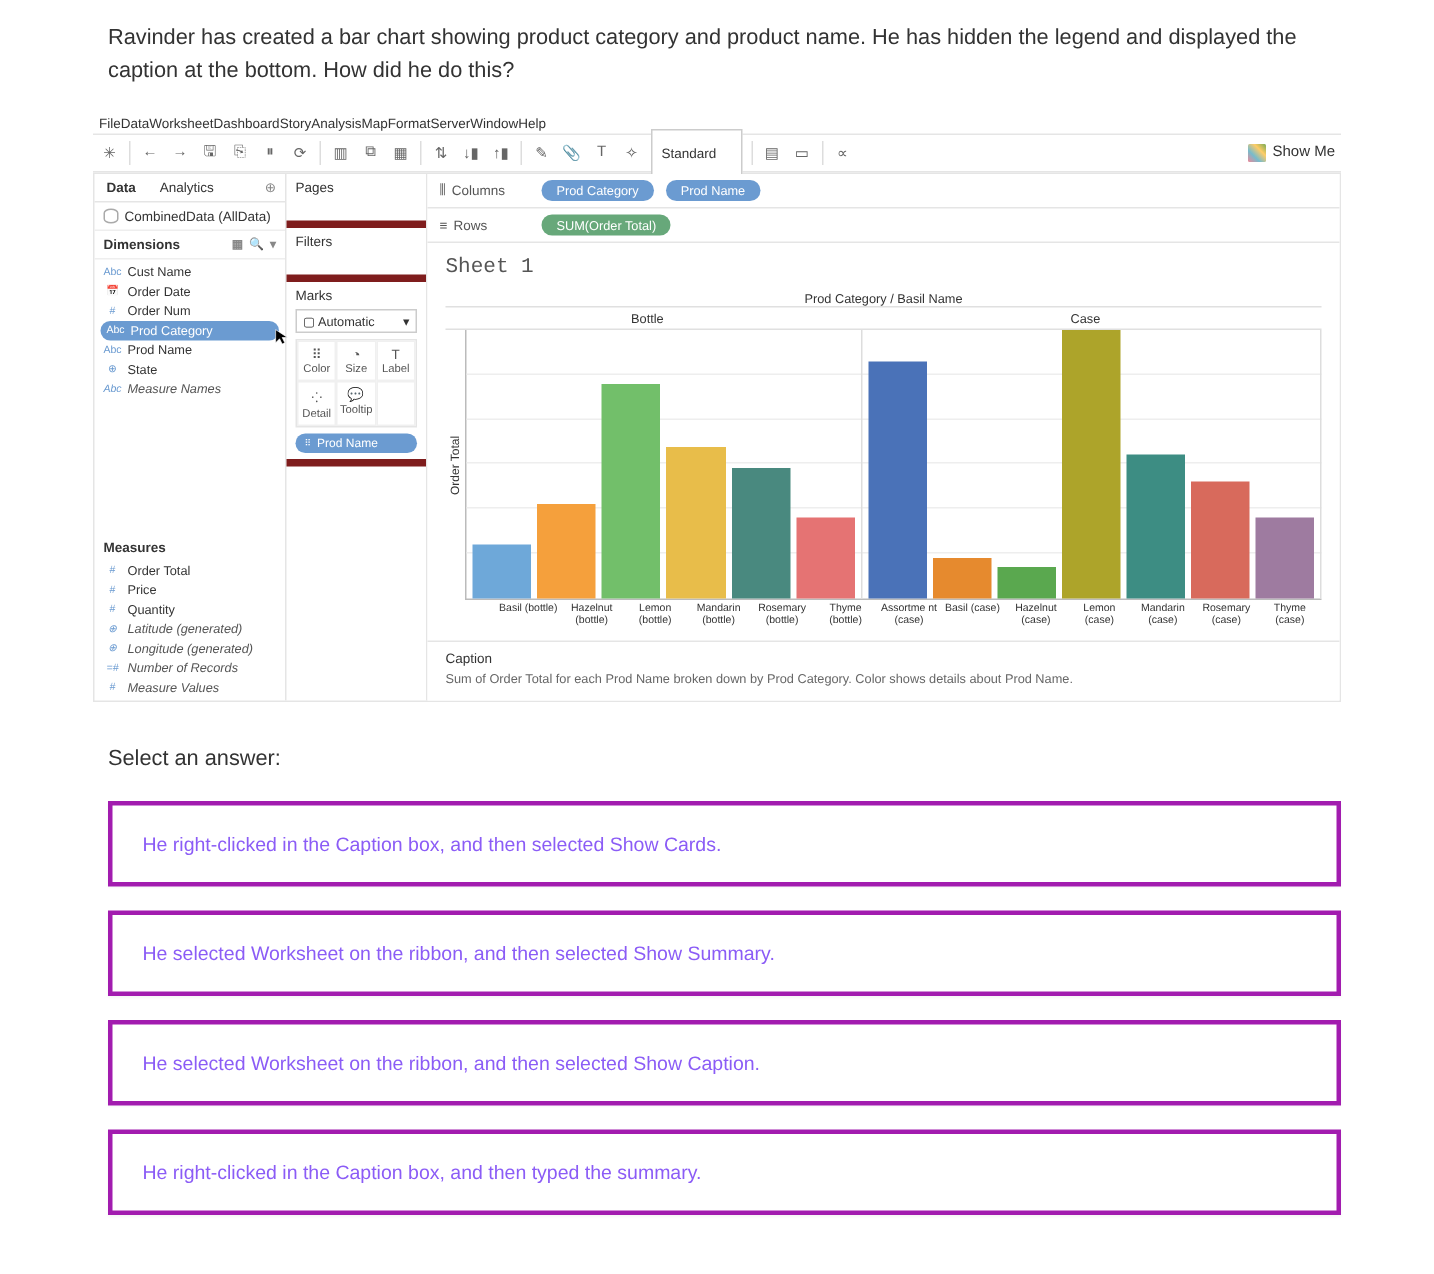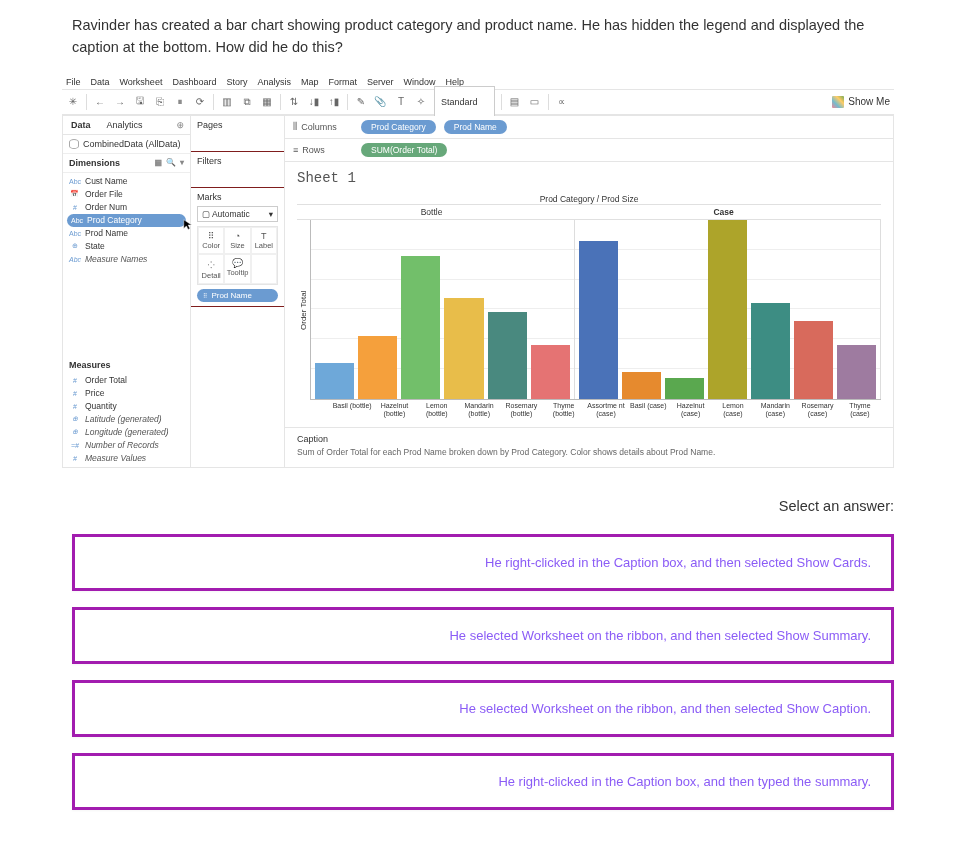--- a/index.html
+++ b/index.html
@@ -1,20 +1,20 @@
 <!DOCTYPE html>
 <html><head>
 <meta charset="utf-8">
 <style>
   * { box-sizing: border-box; margin: 0; padding: 0; }
   body { font-family: "Segoe UI", Arial, sans-serif; background: #fff; color: #333; width: 956px; }
   .question { padding: 14px 62px 6px 72px; font-size: 14.5px; line-height: 1.55; color: #333; }
 
   .tableau-box { margin: 10px 0 0 62px; width: 832px; }
-  .menubar { display: flex; gap: 10px; font-size: 9px; color: #333; padding: 2px 4px; }
+  .menubar { display: flex; font-size: 9px; color: #333; padding: 2px 4px; }
   .menubar span { cursor: default; }
 
   .toolbar { display: flex; align-items: center; gap: 6px; padding: 3px 4px; border-top: 1px solid #e5e5e5; border-bottom: 1px solid #e5e5e5; height: 26px; }
   .tb-ic { width: 14px; height: 14px; display: inline-flex; align-items: center; justify-content: center; font-size: 10px; color: #666; }
   .tb-sep { width: 1px; height: 16px; background: #ddd; }
   .tb-dd { font-size: 9px; color: #333; border: 1px solid #ccc; padding: 1px 16px 1px 6px; height: 32px; display: flex; align-items: center; background: #fff; }
   .showme { margin-left: auto; display: flex; align-items: center; gap: 4px; font-size: 10px; color: #333; }
   .showme-ic { width: 12px; height: 12px; background: linear-gradient(45deg,#e89,#7bc,#fc6,#7a5); border-radius: 1px; }
 
   .app-body { display: flex; border: 1px solid #e5e5e5; }
@@ -31,21 +31,21 @@
 
   ul.fld { list-style: none; padding: 2px 0; }
   ul.fld li { font-size: 8.5px; padding: 1.5px 6px; display: flex; align-items: center; gap: 4px; color: #333; cursor: default; }
   ul.fld li .tic { font-size: 7px; width: 12px; color: #6b9bd1; text-align: center; }
   ul.fld li.sel { background: #6b9bd1; color: #fff; border-radius: 8px; margin: 0 4px; padding: 1.5px 4px; }
   ul.fld li.sel .tic { color: #fff; }
   ul.fld li.ital { font-style: italic; color: #555; }
   .mh { font-size: 9px; font-weight: 600; padding: 6px 6px 2px; }
 
   .mid-col { width: 94px; border-right: 1px solid #e5e5e5; display: flex; flex-direction: column; }
-  .mid-box { border-bottom: 1px solid #7f1d1d; padding: 4px 6px; font-size: 9px; }
+  .mid-box { border-bottom: 5px solid #7f1d1d; padding: 4px 6px; font-size: 9px; }
   .mid-box.grow { min-height: 36px; }
   .marks-sel { border: 1px solid #ccc; font-size: 8.5px; padding: 2px 4px; margin-top: 4px; display: flex; justify-content: space-between; align-items: center; }
   .marks-grid { display: grid; grid-template-columns: repeat(3,1fr); gap: 0; border: 1px solid #e5e5e5; margin-top: 4px; }
   .marks-grid div { text-align: center; font-size: 7.5px; padding: 3px 0; border: 1px solid #f0f0f0; color: #555; }
   .marks-grid .ic { font-size: 9px; display: block; }
   .pill-pn { background: #6b9bd1; color: #fff; font-size: 8px; padding: 2px 6px; border-radius: 8px; margin-top: 4px; display: flex; align-items: center; gap: 4px; }
   .pill-pn .dd { font-size: 6px; }
 
   .right-col { flex: 1; display: flex; flex-direction: column; background: #fff; }
   .shelf { display: flex; align-items: center; gap: 8px; border-bottom: 1px solid #e5e5e5; padding: 4px 8px; }
@@ -71,21 +71,21 @@
   .xlabels { display: flex; margin-left: 34px; }
   .xgroup { flex: 1; display: flex; }
   .xgroup span { flex: 1; text-align: center; font-size: 7px; color: #333; padding-top: 2px; line-height: 1.2; }
 
   .caption { border-top: 1px solid #e5e5e5; padding: 6px 12px 10px; }
   .caption .ch { font-size: 9px; color: #333; }
   .caption .ct { font-size: 8.5px; color: #666; margin-top: 3px; }
 
   .cursor-ptr { position: absolute; width: 14px; height: 14px; }
 
-  .answers { padding: 30px 62px 20px 72px; text-align: right; }
+  .answers { padding: 30px 62px 20px 72px; }
   .ans-h { font-size: 14.5px; color: #333; margin-bottom: 20px; }
   .ans-opt { border: 3px solid #a21caf; background: #fff; padding: 18px 20px; margin-bottom: 16px; font-size: 13px; color: #8b5cf6; box-shadow: 0 1px 2px rgba(0,0,0,0.04); cursor: pointer; }
 </style>
 </head>
 <body>
 
 <div class="question">Ravinder has created a bar chart showing product category and product name. He has hidden the legend and displayed the caption at the bottom. How did he do this?</div>
 
 <div class="tableau-box">
 
@@ -156,21 +156,21 @@
             <span>▾</span>
           </span>
       </div>
       <ul class="fld">
         <li>
             <span class="tic">Abc</span>
             <span>Cust Name</span>
           </li>
         <li>
             <span class="tic">📅</span>
-            <span>Order File</span>
+            <span>Order Date</span>
           </li>
         <li>
             <span class="tic">#</span>
             <span>Order Num</span>
           </li>
         <li class="sel" style="position:relative;">
             <span class="tic">Abc</span>
             <span>Prod Category</span>
           <svg class="cursor-ptr" style="position:absolute;right:-10px;top:4px;" viewBox="0 0 16 16">
               <path d="M2 2 L2 12 L5 9 L7 13 L9 12 L7 8 L11 8 Z" fill="#000" stroke="#fff" stroke-width="0.5"></path>
@@ -260,24 +260,24 @@
         <span class="shelf-lbl">
             <span>≡</span>
             <span>Rows</span>
           </span>
         <span class="pill green">SUM(Order Total)</span>
       </div>
 
       <div class="sheet-t">Sheet 1</div>
 
       <div class="chart-wrap">
-        <div class="chart-top">Prod Category / Prod Size</div>
+        <div class="chart-top">Prod Category / Basil Name</div>
         <div class="chart-sub">
           <div>Bottle</div>
-          <div style="flex:1.17;font-weight:bold;">Case</div>
+          <div style="flex:1.17;">Case</div>
         </div>
         <div class="chart-body">
           <div class="yaxis-lbl">Order Total</div>
           <div class="plot" id="plot">
             <div class="grid" style="bottom:16.6%"></div>
               <div class="grid" style="bottom:33.3%"></div>
               <div class="grid" style="bottom:50%"></div>
               <div class="grid" style="bottom:66.6%"></div>
               <div class="grid" style="bottom:83.3%"></div>
           <div class="pane" style="flex: 6 1 0%;">

